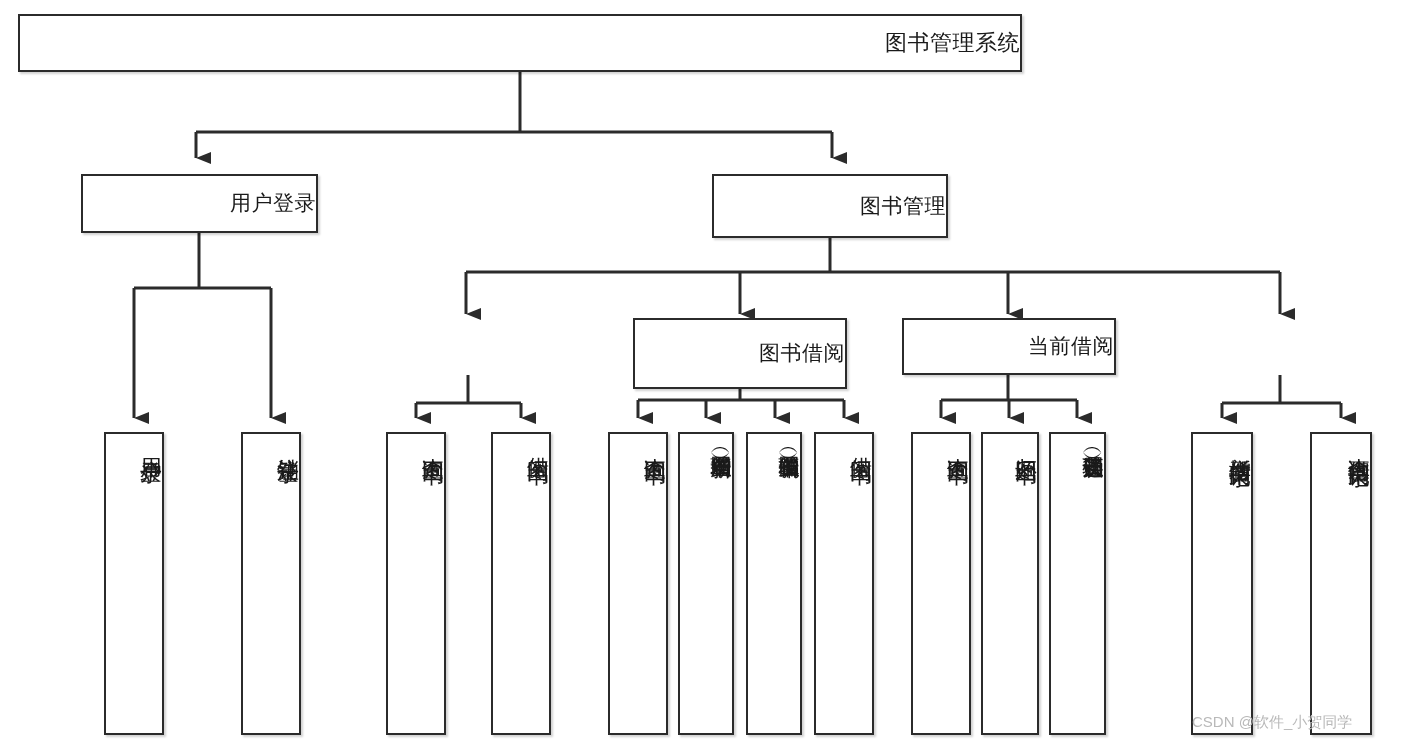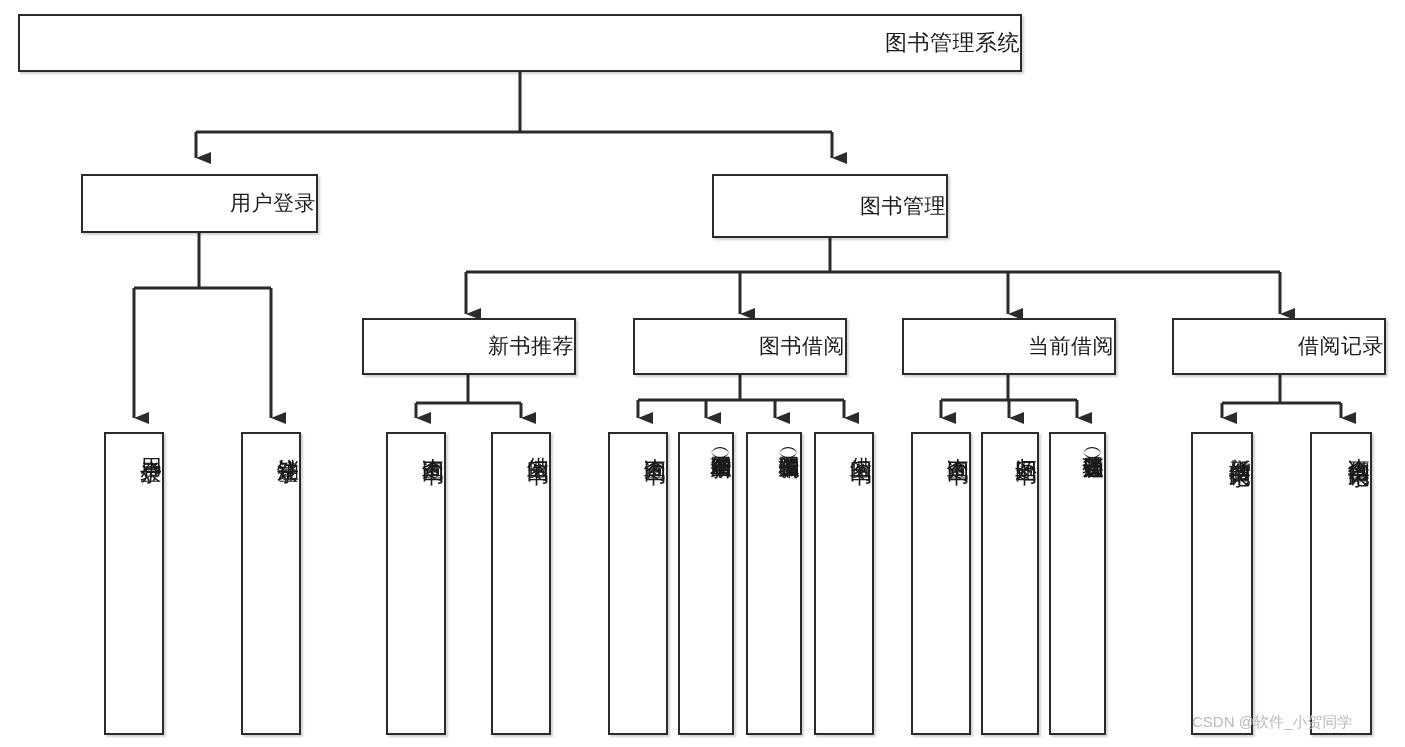--- a/index.html
+++ b/index.html
@@ -138,35 +138,29 @@
   </div>
 
   <div class="node horiz" style="left:81px; top:174px; width:237px; height:59px;">
     <span class="node-label">用户登录</span>
   </div>
 
   <div class="node horiz" style="left:712px; top:174px; width:236px; height:64px;">
     <span class="node-label">图书管理</span>
   </div>
 
-  <div class="node horiz" style="left:362px; top:318px; width:214px; height:57px;">
-    <span class="node-label">新书推荐</span>
-  </div>
-
-  <div class="node horiz" style="left:633px; top:318px; width:214px; height:57px;">
+
+  <div class="node horiz" style="left:633px; top:318px; width:214px; height:71px;">
     <span class="node-label">图书借阅</span>
   </div>
 
   <div class="node horiz" style="left:902px; top:318px; width:214px; height:57px;">
     <span class="node-label">当前借阅</span>
   </div>
 
-  <div class="node horiz" style="left:1172px; top:318px; width:214px; height:57px;">
-    <span class="node-label">借阅记录</span>
-  </div>
 
   <div class="node leaf" style="left:104px; top:432px; width:60px; height:303px;">
     <span class="node-label">用户登录</span>
   </div>
 
   <div class="node leaf" style="left:241px; top:432px; width:60px; height:303px;">
     <span class="node-label">注销登录</span>
   </div>
 
   <div class="node leaf" style="left:386px; top:432px; width:60px; height:303px;">

